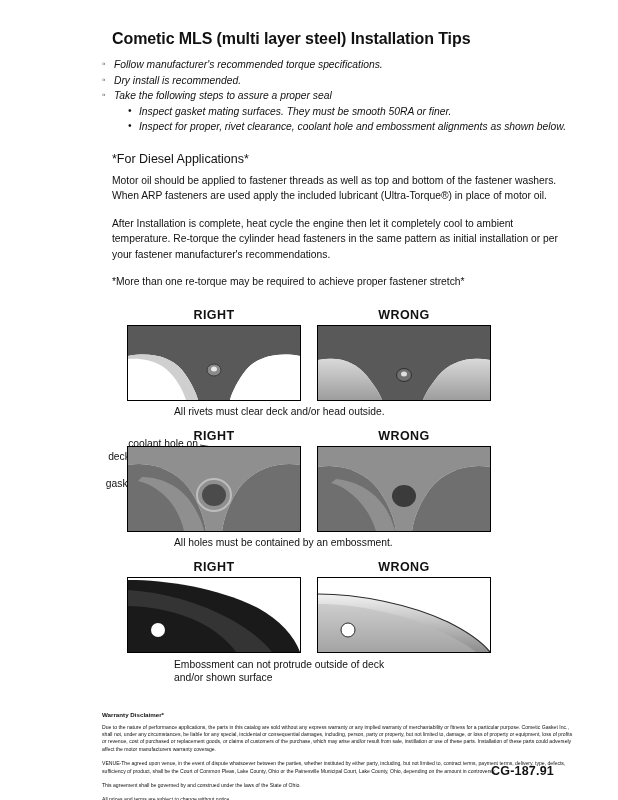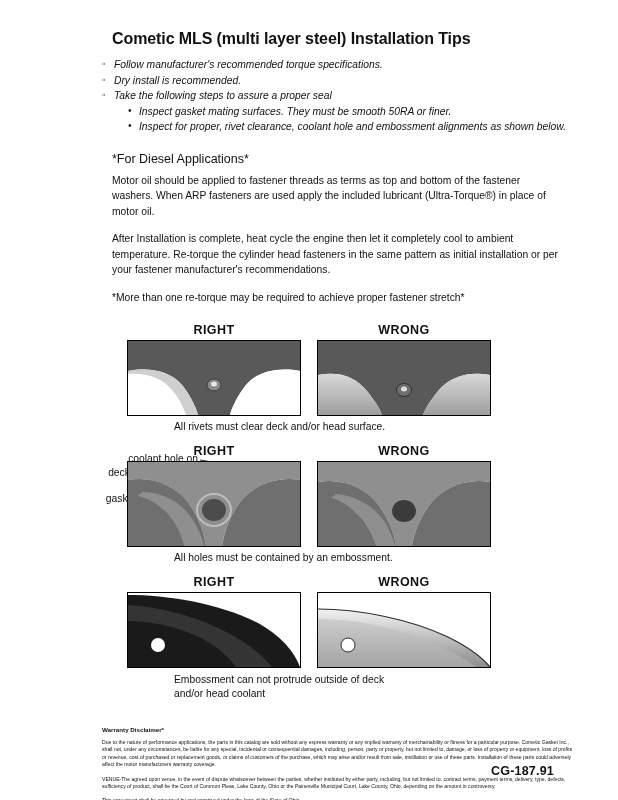--- a/index.html
+++ b/index.html
@@ -171,21 +171,21 @@
     <li>
       <span>Take the following steps to assure a proper seal</span>
       <ul class="subbullets">
         <li><span>Inspect gasket mating surfaces.  They must be smooth 50RA or finer.</span></li>
         <li><span>Inspect for proper, rivet clearance, coolant hole and embossment alignments as shown below.</span></li>
       </ul>
     </li>
   </ul>
 
   <h2 class="section">*For Diesel Applications*</h2>
-  <p class="para">Motor oil should be applied to fastener threads as terms as top and bottom of the fastener washers. When ARP fasteners are used apply the included lubricant (Ultra-Torque®) in place of motor oil.</p>
+  <p class="para">Motor oil should be applied to fastener threads as well as top and bottom of the fastener washers. When ARP fasteners are used apply the included lubricant (Ultra-Torque®) in place of motor oil.</p>
   <p class="para">After Installation is complete, heat cycle the engine then let it completely cool to ambient temperature. Re-torque the cylinder head fasteners in the same pattern as initial installation or per your fastener manufacturer's recommendations.</p>
   <p class="para last">*More than one re-torque may be required to achieve proper fastener stretch*</p>
 
   <div class="figures">
 
     <div class="fig-row">
       <div class="fig-col">
         <div class="fig-label">RIGHT</div>
         <div class="fig-box">
           <svg width="172" height="74" viewBox="0 0 172 74">
@@ -209,21 +209,21 @@
               <stop offset="1" stop-color="#9d9d9d"></stop>
             </linearGradient>
             <path d="M0,34 C22,30 37,36 49,50 C57,60 62,68 64,74 H0 Z" fill="url(#gwr)"></path>
             <path d="M172,34 C150,30 132,36 120,50 C112,60 107,68 105,74 H172 Z" fill="url(#gwr)"></path>
             <ellipse cx="86" cy="49" rx="7.5" ry="6.5" fill="#6f6f6f" stroke="#2e2e2e" stroke-width="1"></ellipse>
             <ellipse cx="86" cy="48" rx="3" ry="2.5" fill="#dedede"></ellipse>
           </svg>
         </div>
       </div>
     </div>
-    <div class="caption">All rivets must clear deck and/or head surface.</div>
+    <div class="caption">All rivets must clear deck and/or head outside.</div>
 
     <div style="position:relative; margin-top:12px;">
 
       <div class="callout" style="left:8px; top:8px; width:150px;">
         <span>coolant hole on</span><br>
         <span>deck / head surface</span>
       </div>
       <div class="callout" style="left:8px; top:48px; width:150px;">
         <span>gasket embossment</span>
       </div>
@@ -288,21 +288,21 @@
             <path d="M0,16 C40,16 92,26 130,44 C150,54 164,64 172,74 H0 Z" fill="url(#gew)"></path>
             <path d="M0,16 C40,16 92,26 130,44 C150,54 164,64 172,74" fill="none" stroke="#2b2b2b" stroke-width="1.2"></path>
             <path d="M0,26 C38,26 88,36 124,54 C140,62 152,69 158,74 H0 Z" fill="#b9b9b9" opacity="0.5"></path>
             <circle cx="30" cy="52" r="7" fill="#ffffff" stroke="#2b2b2b" stroke-width="1"></circle>
           </svg>
         </div>
       </div>
     </div>
     <div class="caption two-line">
       <span>Embossment can not protrude outside of deck</span><br>
-      <span>and/or head coolant</span>
+      <span>and/or shown surface</span>
     </div>
 
   </div>
 
   <div class="warranty">
     <h3>Warranty Disclaimer*</h3>
     <p>Due to the nature of performance applications, the parts in this catalog are sold without any express warranty or any implied warranty of merchantability or fitness for a particular purpose.  Cometic Gasket Inc., shall not, under any circumstances, be liable for any special, incidental or consequential damages, including, person, party or property, but not limited to, damage, or loss of property or equipment, loss of profits or revenue, cost of purchased or replacement goods, or claims of customers of the purchase, which may arise and/or result from sale, instillation or use of these parts.  Installation of these parts could adversely affect the motor manufacturers warranty coverage.</p>
     <p>VENUE-The agreed upon venue, in the event of dispute whatsoever between the parties, whether instituted by either party, including, but not limited to, contract terms, payment terms, delivery, type, defects, sufficiency of product, shall be the Court of Common Pleas, Lake County, Ohio or the Painesville Municipal Court, Lake County, Ohio, depending on the amount in controversy.</p>
     <p>This agreement shall be governed by and construed under the laws of the State of Ohio.</p>
     <p>All prices and terms are subject to change without notice.</p>

